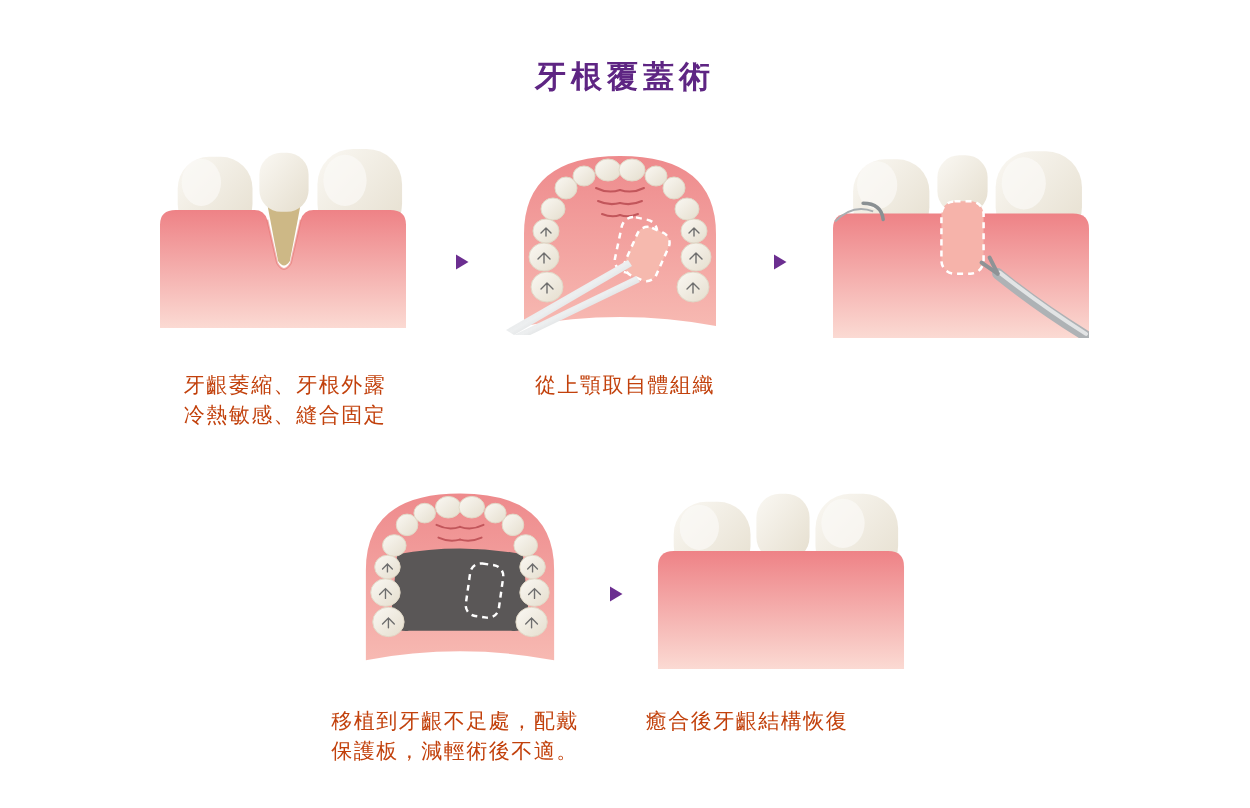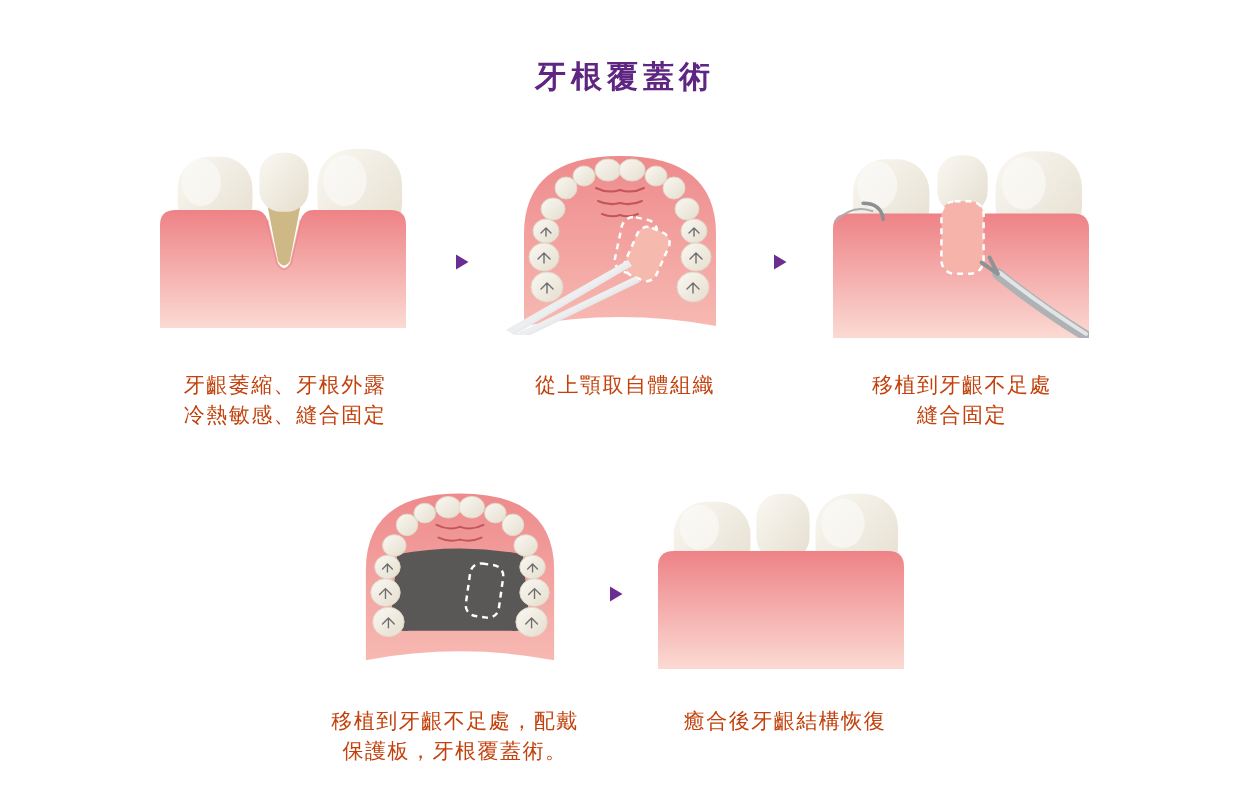--- a/index.html
+++ b/index.html
@@ -142,24 +142,20 @@
     </svg>
   </div>
 
   <div class="caption" style="left:140px;top:366px;width:290px">
     <div>牙齦萎縮、牙根外露</div>
     <div>冷熱敏感、縫合固定</div>
   </div>
   <div class="caption" style="left:480px;top:366px;width:290px">
     <div>從上顎取自體組織</div>
   </div>
-  <div class="caption" style="left:817px;top:366px;width:290px">
-    <div>移植到牙齦不足處</div>
-    <div>縫合固定</div>
-  </div>
 
   <div class="panel" style="left:342px;top:464px;width:236px;height:201px">
     <svg viewBox="0 0 240 205">
       <use href="#arch-gum-base"></use>
       <path d="M56 88 Q120 76 184 88 L190 148 Q192 168 172 166 L68 166 Q48 168 50 148 Z" fill="#5A5757"></path>
       <use href="#arch-teeth-ring"></use>
       <rect x="128" y="98" width="34" height="54" rx="11" fill="none" stroke="#FFFFFF" stroke-width="2.5" stroke-dasharray="6 5" transform="rotate(8 145 125)"></rect>
     </svg>
   </div>
 
@@ -175,19 +171,19 @@
       <ellipse cx="42" cy="46" rx="20" ry="23" fill="#FBFAF6" opacity="0.7"></ellipse>
       <rect x="100" y="12" width="54" height="68" rx="24" fill="url(#toothG)"></rect>
       <rect x="160" y="12" width="84" height="88" rx="35" fill="url(#toothG)"></rect>
       <ellipse cx="188" cy="42" rx="22" ry="25" fill="#FBFAF6" opacity="0.7"></ellipse>
       <path d="M0 190 L0 86 Q0 70 16 70 L234 70 Q250 70 250 86 L250 190 Z" fill="url(#gumG)"></path>
     </svg>
   </div>
 
   <div class="caption" style="left:295px;top:702px;width:320px">
     <div>移植到牙齦不足處，配戴</div>
-    <div>保護板，牙根覆蓋術。</div>
+    <div>保護板，減輕術後不適。</div>
   </div>
-  <div class="caption" style="left:630px;top:702px;width:310px">
+  <div class="caption" style="left:592px;top:702px;width:310px">
     <div>癒合後牙齦結構恢復</div>
   </div>
 
 </div>
 
 </body></html>

